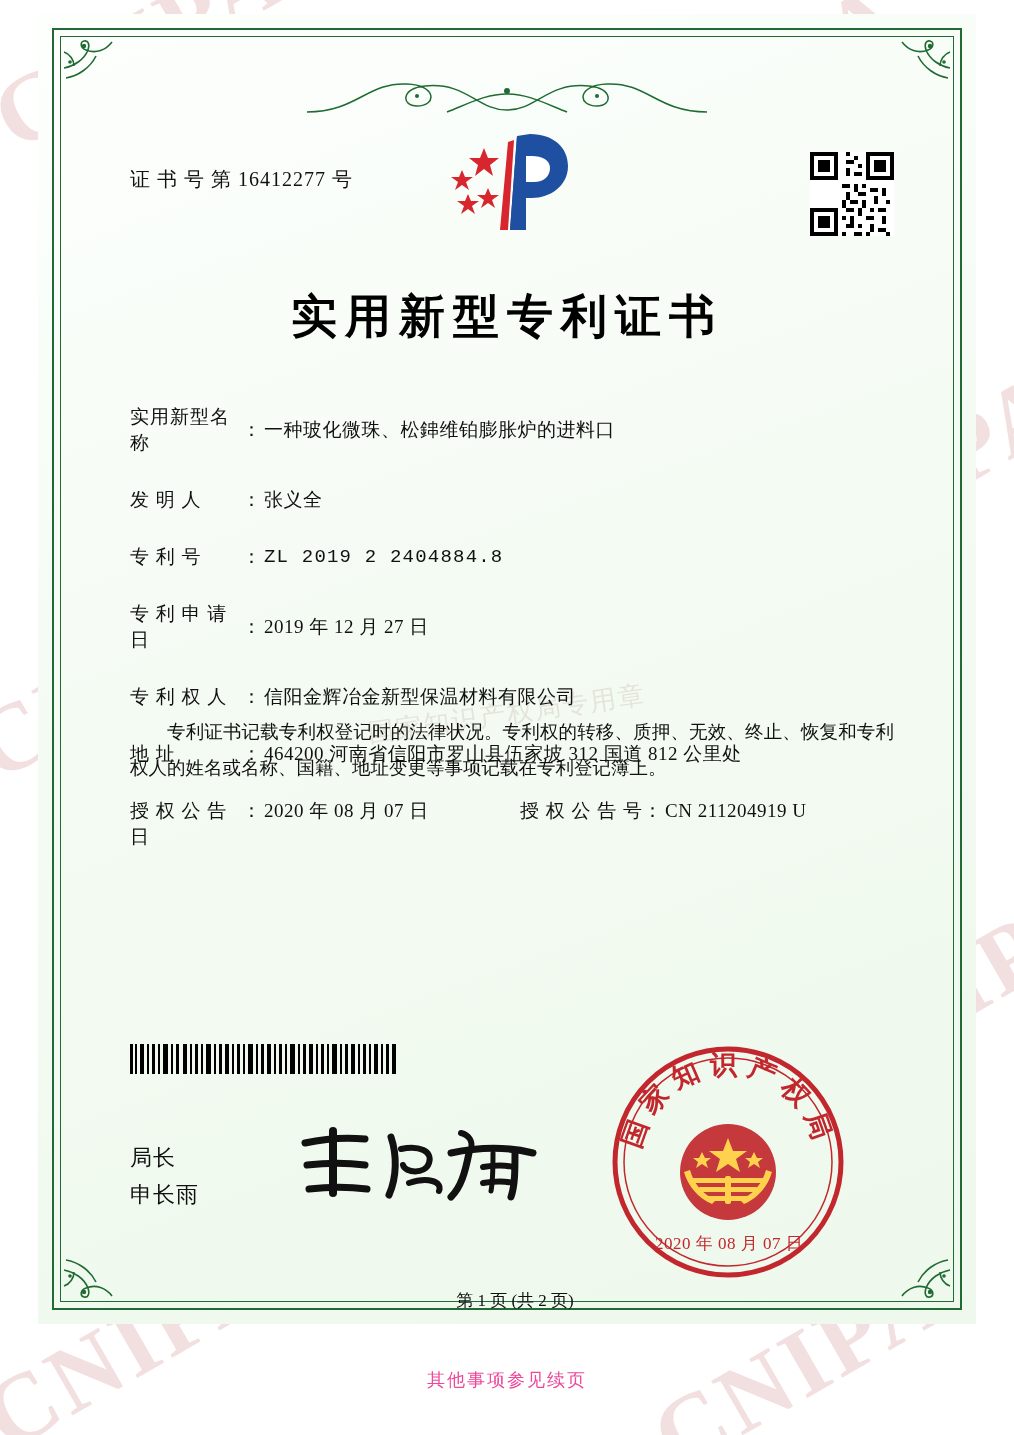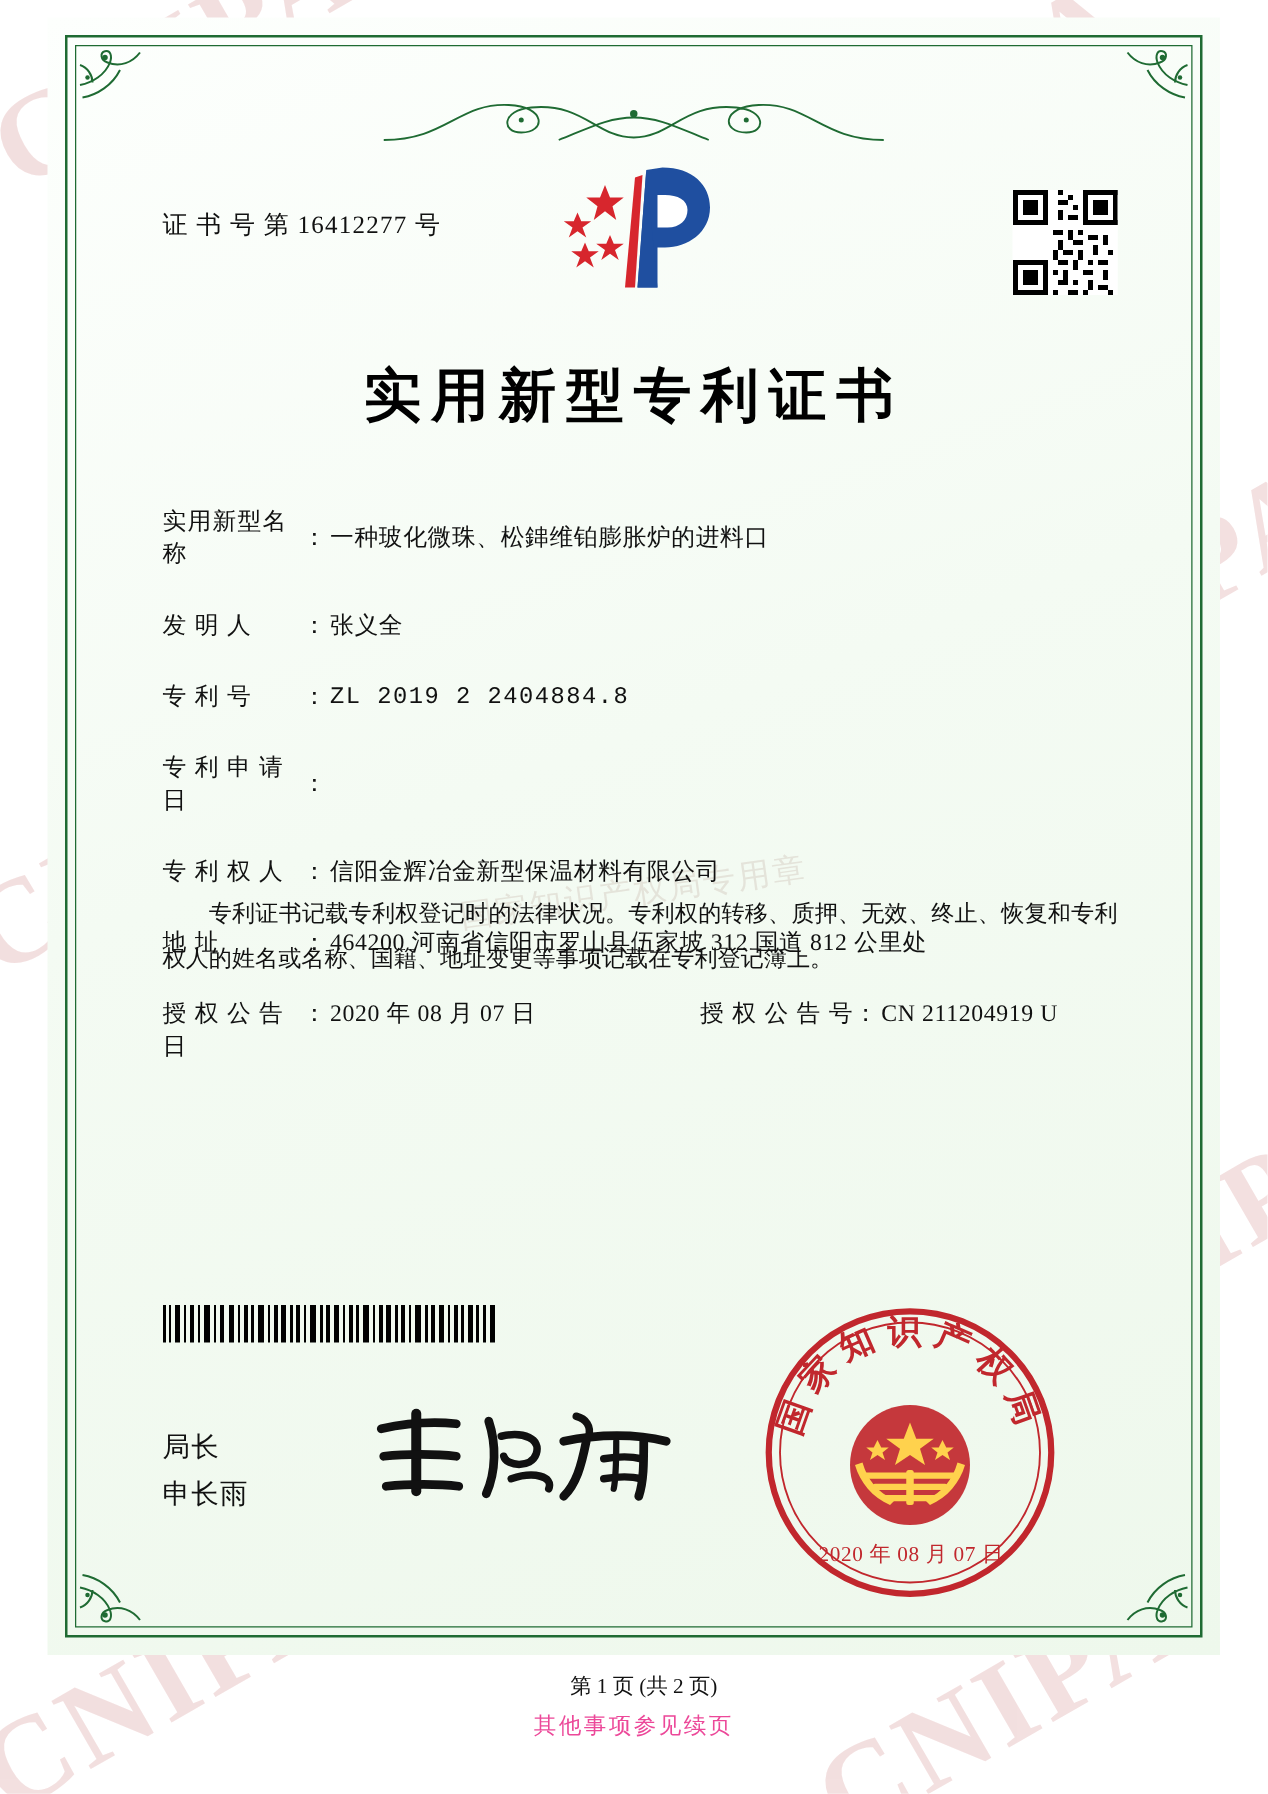--- a/index.html
+++ b/index.html
@@ -85,21 +85,21 @@
     font-family:"Liberation Serif","DejaVu Serif",serif;
     font-size:19px;color:#111;
   }
   .field-row{display:flex;align-items:center;margin-bottom:31px;}
   .f-label{width:112px;flex:none;letter-spacing:1px;}
   .f-label.spread{display:flex;justify-content:space-between;}
   .f-colon{margin-right:3px;}
   .f-value{flex:1;letter-spacing:.5px;}
   .f-value.mono{font-family:Liberation Mono, monospace;letter-spacing:1.2px;}
 
-  .row-two{display:flex;align-items:baseline;margin-bottom:12px;gap:40px;}
+  .row-two{display:flex;align-items:baseline;margin-bottom:12px;}
   .cell-a{display:flex;align-items:baseline;width:390px;flex:none;}
   .cell-b{display:flex;align-items:baseline;}
   .cell-b .f-label{width:auto;margin-right:0;}
 
   
   .paras{
     position:absolute;left:92px;right:82px;top:700px;
     font-family:"Liberation Serif","DejaVu Serif",serif;
     font-size:18.5px;color:#111;line-height:1.95;text-align:justify;
   }
@@ -132,21 +132,21 @@
     position:absolute;right:147px;top:1218px;
     width:200px;text-align:center;
     font-family:"Liberation Serif","DejaVu Serif",serif;
     font-size:17px;color:#c1272d;letter-spacing:.5px;
   }
 
   .page-num{
     position:absolute;left:16px;right:0;top:1275px;
     text-align:center;
     font-family:"Liberation Serif","DejaVu Serif",serif;
-    font-size:17px;color:#111;margin-top:48px;
+    font-size:17px;color:#111;
   }
 
   .footnote{
     position:absolute;left:0;right:0;top:1368px;
     text-align:center;
     font-family:"Liberation Serif","DejaVu Serif",serif;
     font-size:18px;color:#ec4899;letter-spacing:2px;z-index:3;
   }
 
   
@@ -328,20 +328,21 @@
 
     <div class="field-row">
       <div class="f-label spread">专    利    号</div>
       <div class="f-colon">：</div>
       <div class="f-value mono">ZL 2019 2 2404884.8</div>
     </div>
 
     <div class="field-row">
       <div class="f-label">专 利 申 请 日</div>
       <div class="f-colon">：</div>
+      <div class="f-value">2019 年 12 月 27 日</div>
     </div>
 
     <div class="field-row">
       <div class="f-label spread">专 利 权 人</div>
       <div class="f-colon">：</div>
       <div class="f-value">信阳金辉冶金新型保温材料有限公司</div>
     </div>
 
     <div class="field-row">
       <div class="f-label spread">地        址</div>

